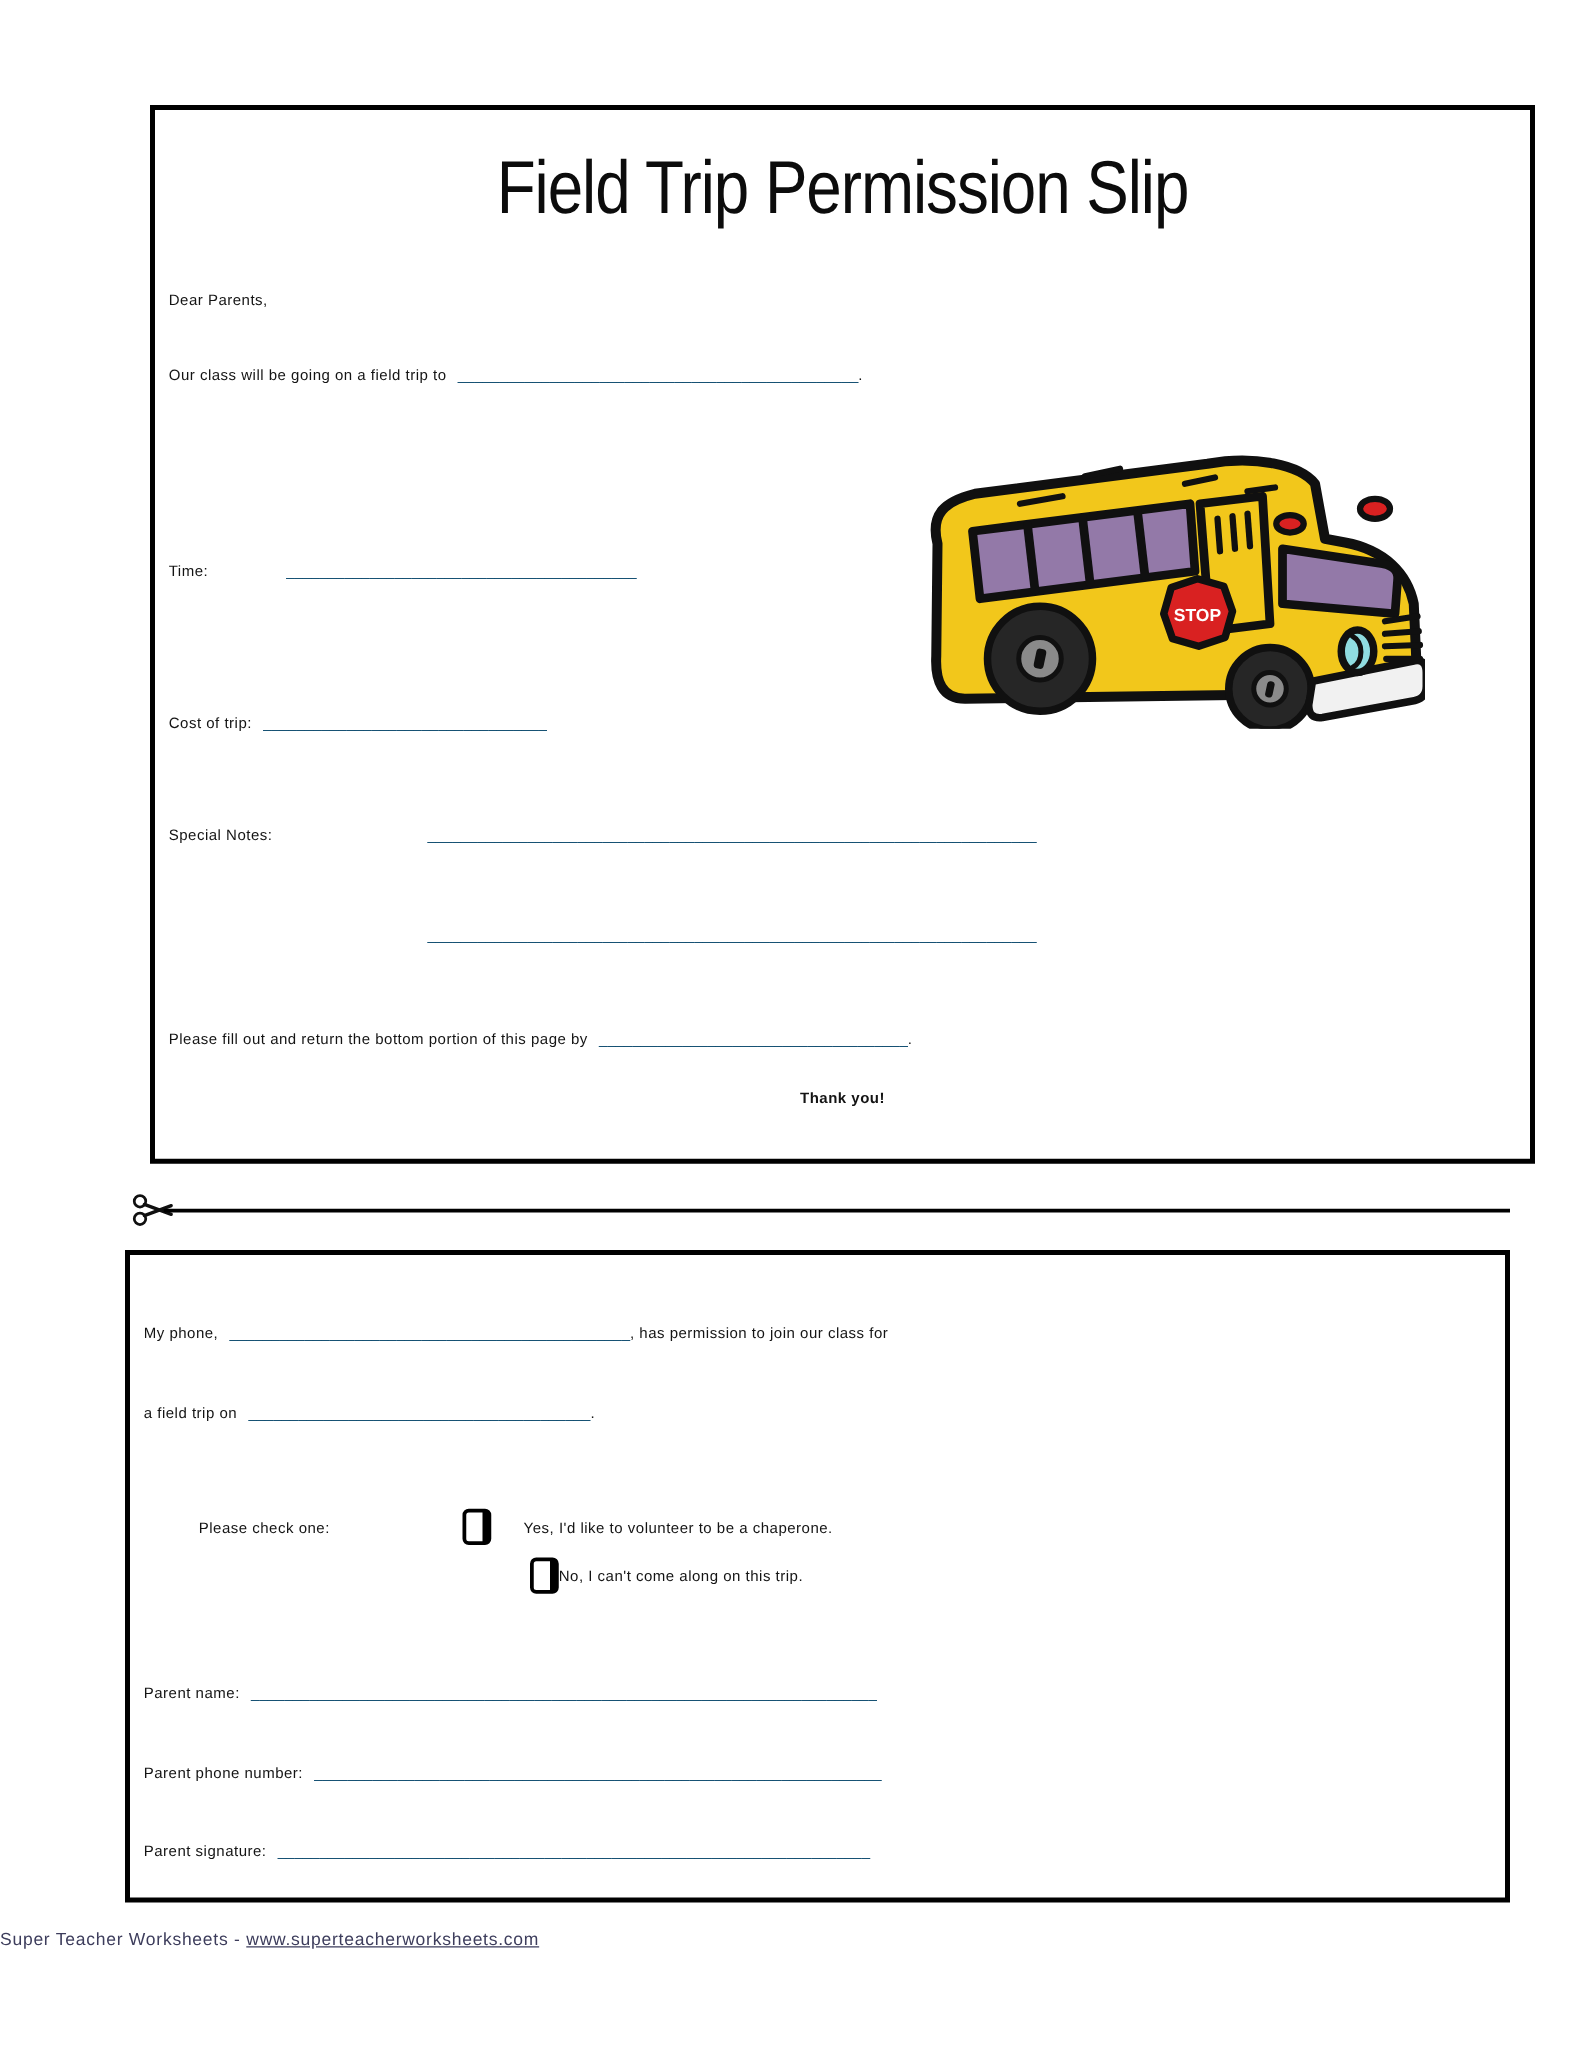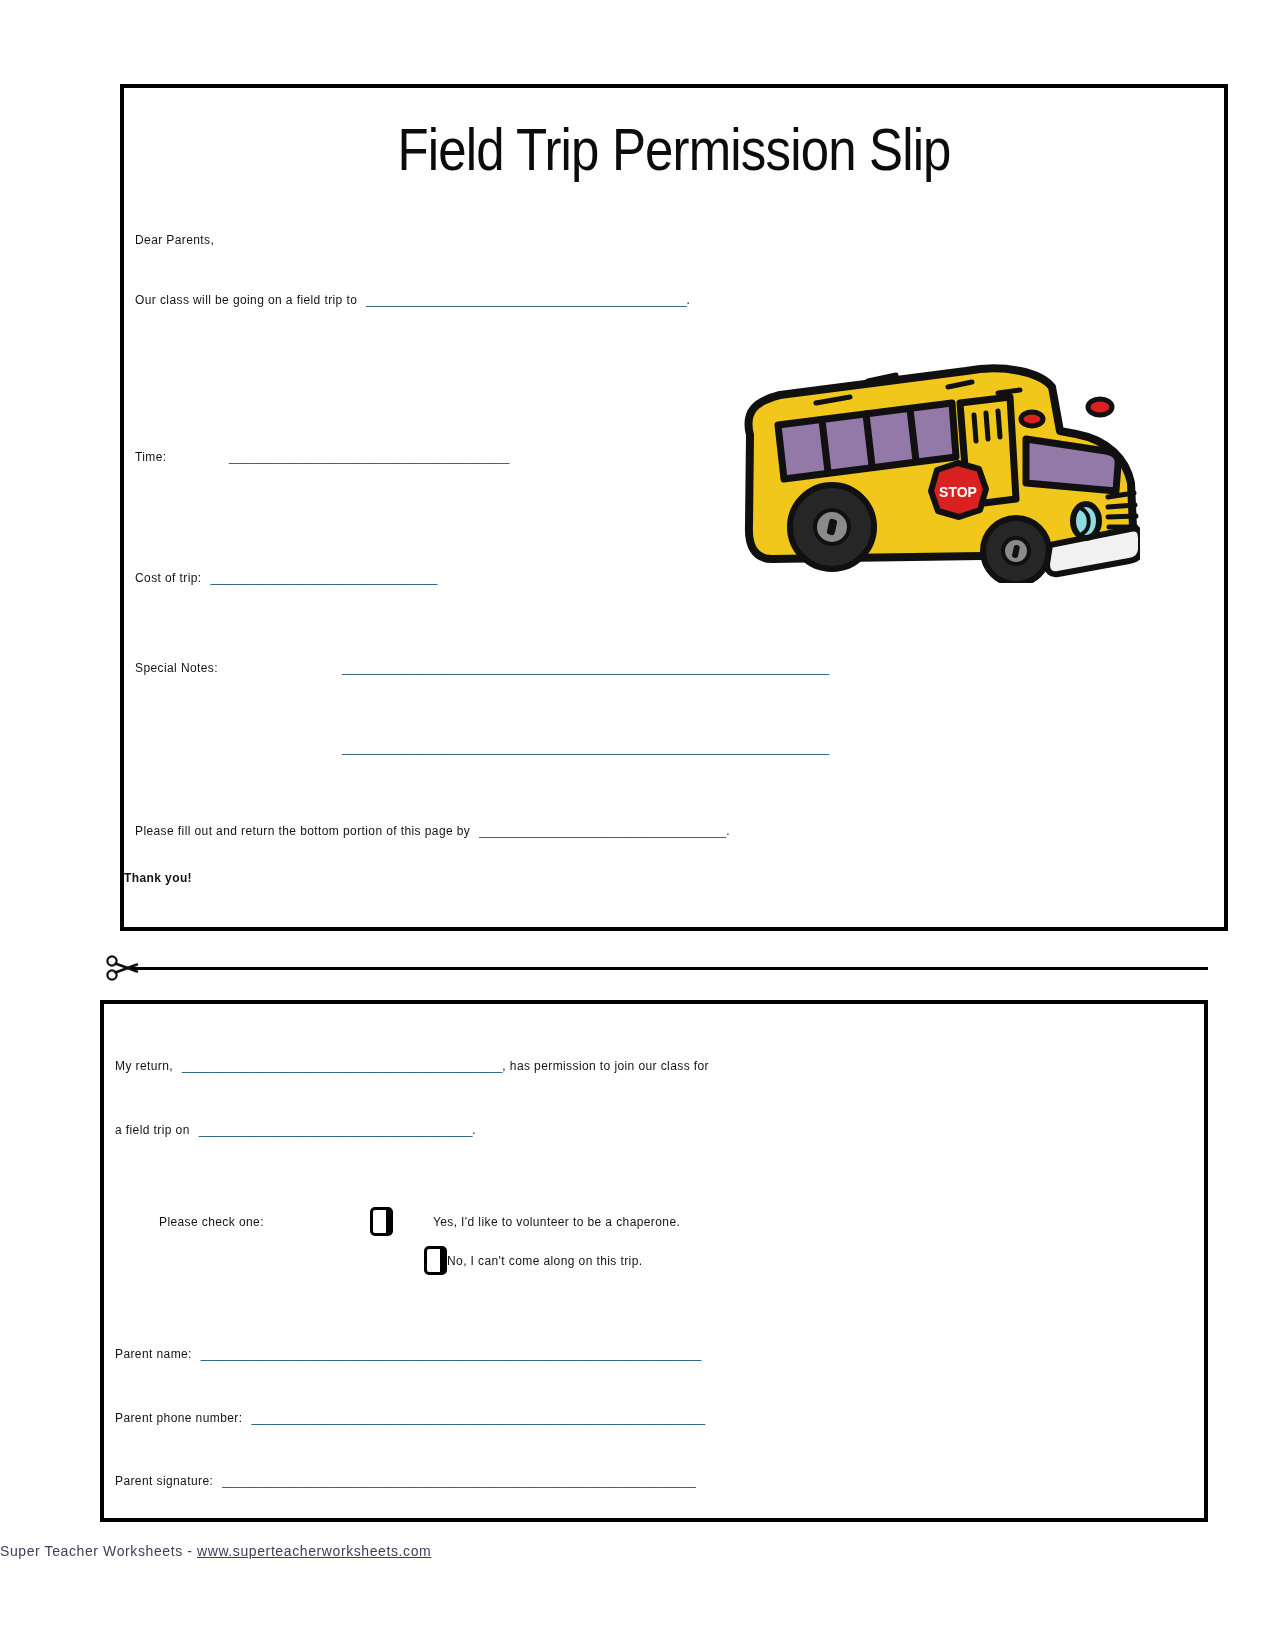--- a/index.html
+++ b/index.html
@@ -18,21 +18,21 @@
     font-size:60px;line-height:64px;letter-spacing:-1px;color:#0c0c0c;
     transform:scaleX(.85);transform-origin:50% 50%;white-space:nowrap;
   }
   .row{
     position:absolute;left:11px;white-space:nowrap;
     font-size:12px;line-height:26px;letter-spacing:.4px;color:#141414;
   }
   .blank{letter-spacing:0;color:#0c4a6e;}
   .blank.gap{margin-left:9px;}
   .lbl-fixed{display:inline-block;width:94px;}
-  .center-line{left:0;width:100%;}
+  .center-line{left:0;width:100%;text-align:center;}
   .bold{font-weight:bold;}
   
   .checkbox{
     display:inline-block;width:13px;height:23px;box-sizing:content-box;
     border:3px solid #000;border-right-width:7px;border-radius:5px;
     vertical-align:middle;margin-top:-3px;background:#fff;
   }
   
   #cut-line{position:absolute;left:131px;top:967px;width:1077px;border-top:3px solid #000;}
   #scissors{position:absolute;left:104px;top:950px;}
@@ -157,29 +157,29 @@
     <circle cx="8" cy="25" r="4.6" stroke-width="2.2"></circle>
     <path d="M11.5,13.5 L33,21.5" stroke-width="2.6" stroke-linecap="round"></path>
     <path d="M11.5,22.5 L33,14.5" stroke-width="2.6" stroke-linecap="round"></path>
   </g>
 </svg>
 <div id="cut-line"></div>
 
 <div class="frame" id="box-slip">
 
   <div class="row" style="top:49px">
-    <span>My return,</span><span class="blank gap">________________________________________________</span><span>, has permission to join our class for</span>
+    <span>My phone,</span><span class="blank gap">________________________________________________</span><span>, has permission to join our class for</span>
   </div>
 
   <div class="row" style="top:113px">
     <span>a field trip on</span><span class="blank gap">_________________________________________</span><span>.</span>
   </div>
 
   <div class="row" style="top:205px;left:55px">
-    <span>Please check one:</span><span class="checkbox" style="margin-left:106px"></span><span style="margin-left:40px">Yes, I'd like to volunteer to be a chaperone.</span>
+    <span>Please check one:</span><span class="checkbox" style="margin-left:106px"></span><span style="margin-left:26px">Yes, I'd like to volunteer to be a chaperone.</span>
   </div>
 
   <div class="row" style="top:244px;left:320px">
     <span class="checkbox"></span><span style="margin-left:0">No, I can't come along on this trip.</span>
   </div>
 
   <div class="row" style="top:337px">
     <span>Parent name:</span><span class="blank gap">___________________________________________________________________________</span>
   </div>
 

